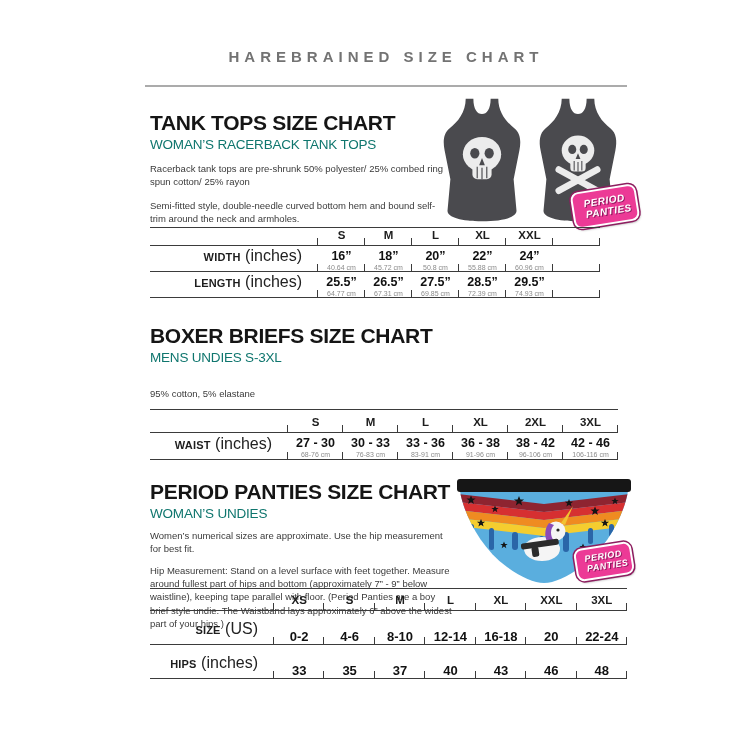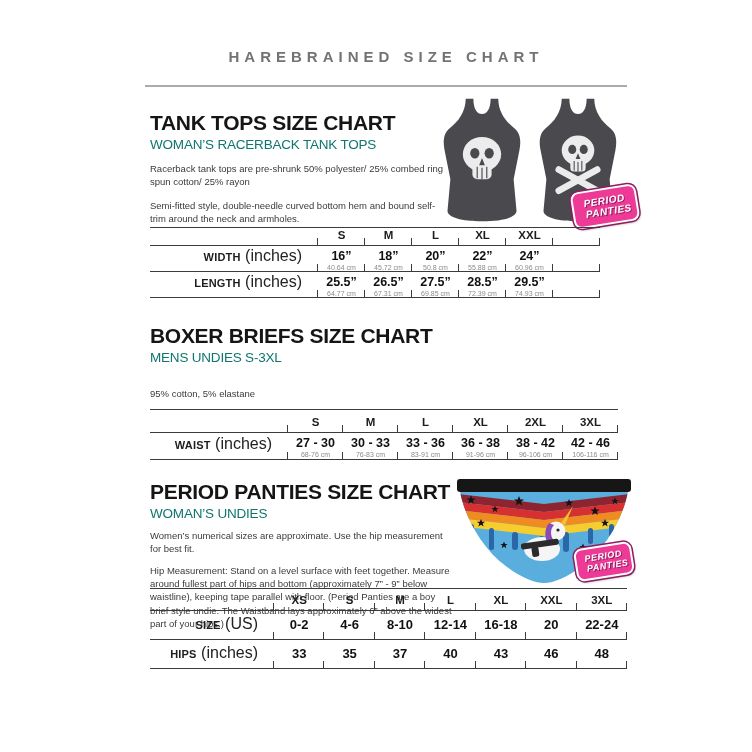--- a/index.html
+++ b/index.html
@@ -70,21 +70,21 @@
   .t-boxer tbody tr { height:27px; }
   .t-period tbody tr { height:29px; }
 
   .chart td.lbl { text-align:right; padding:0 16px 6px 0; vertical-align:bottom; white-space:nowrap; }
   .chart td.lbl b    { font-size:11px; letter-spacing:0.2px; }
   .chart td.lbl span { font-size:16px; color:#222; }
 
   .chart td.c { vertical-align:top; padding-top:3px; }
   .chart td.c .v  { font-size:12.5px; font-weight:bold; color:#111; }
   .chart td.c .cm { font-size:7px; color:#8b8b8b; margin-top:1px; }
-  .t-period td.c { padding-top:6px; }
+  .t-period td.c { padding-top:18px; }
   .t-period td.c .v { font-size:13px; }
 </style>
 </head>
 <body>
 
 <div class="page">
 
   <div class="hdr">
     <h1>HAREBRAINED SIZE CHART</h1>
   </div>

